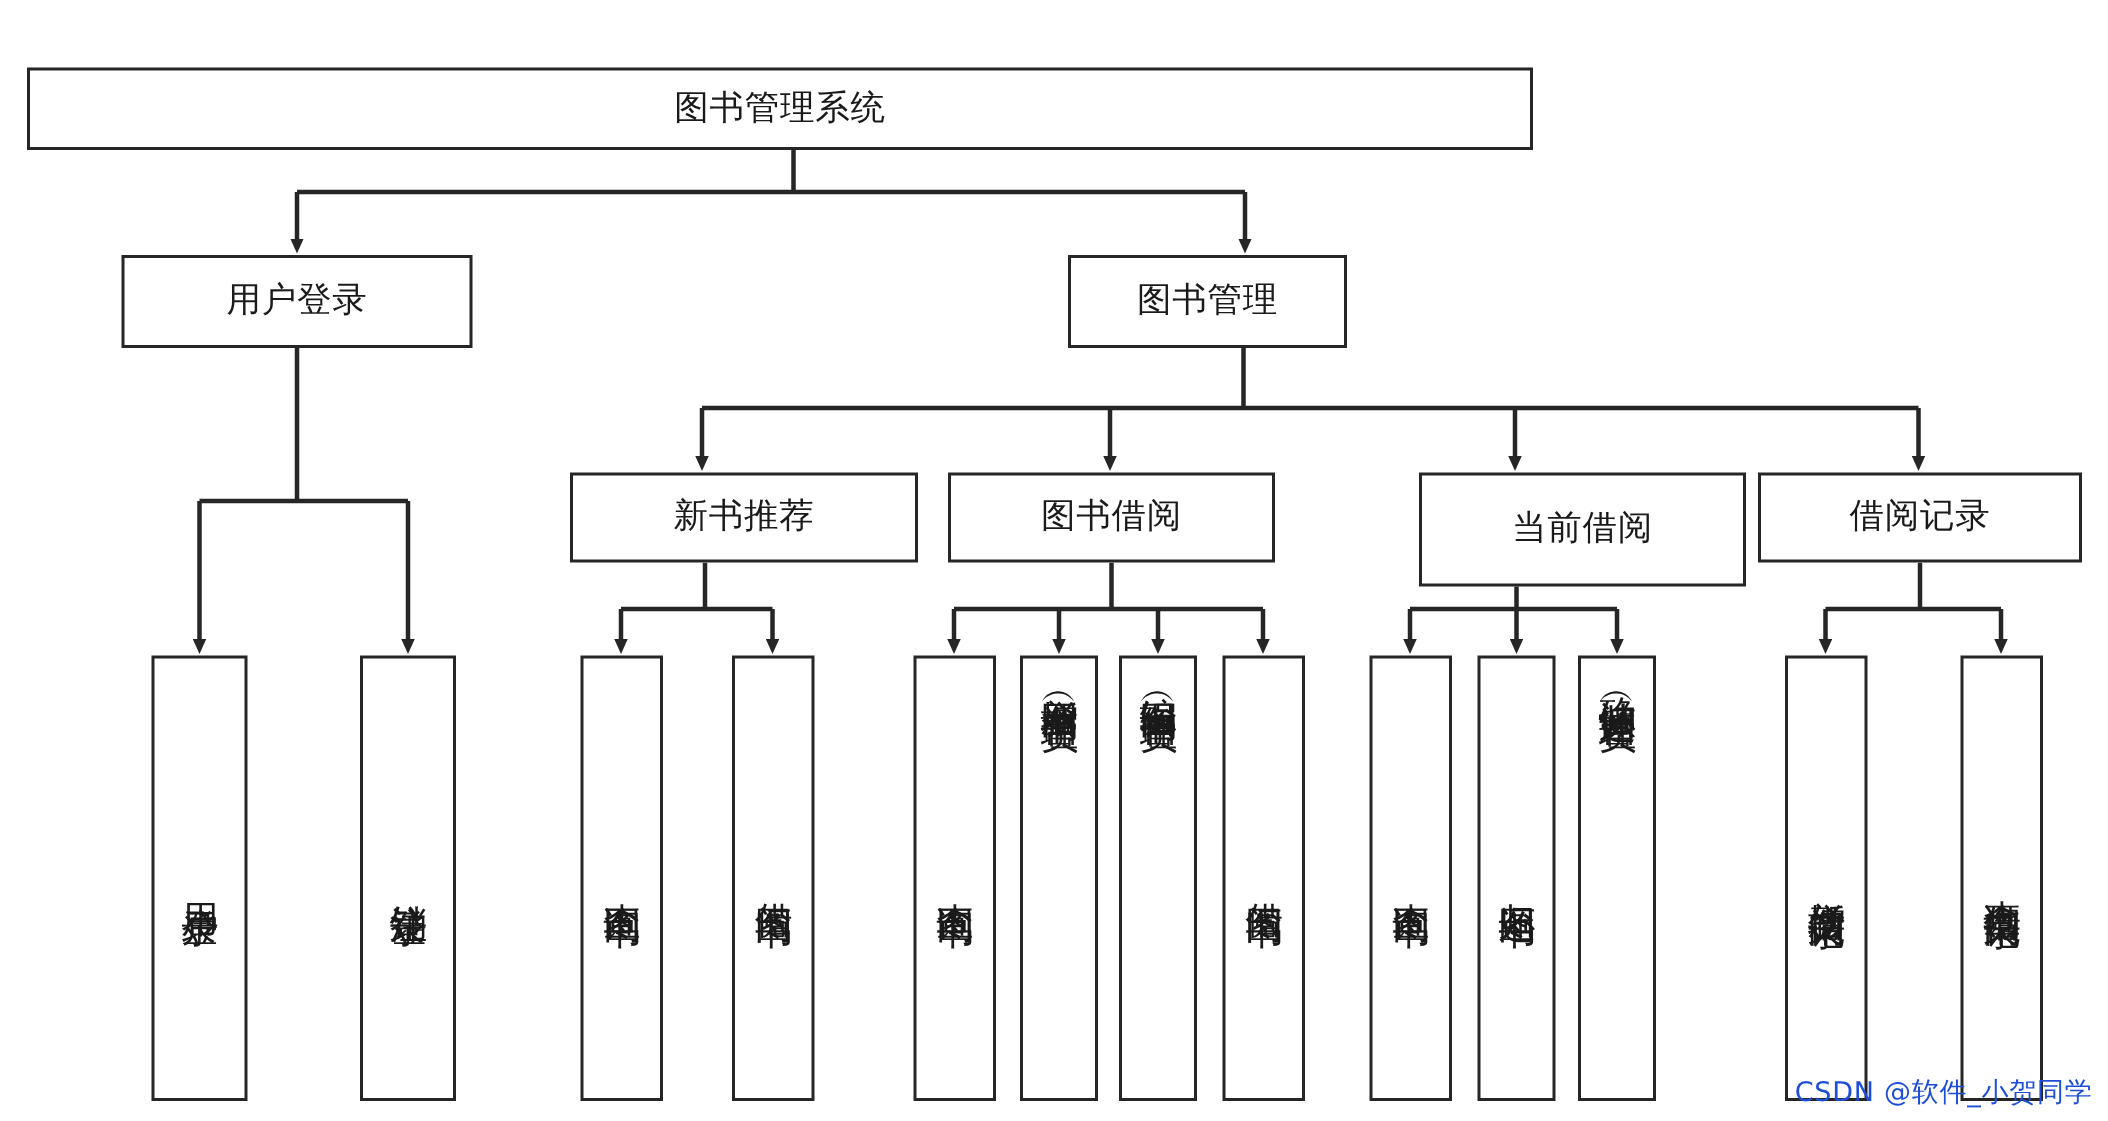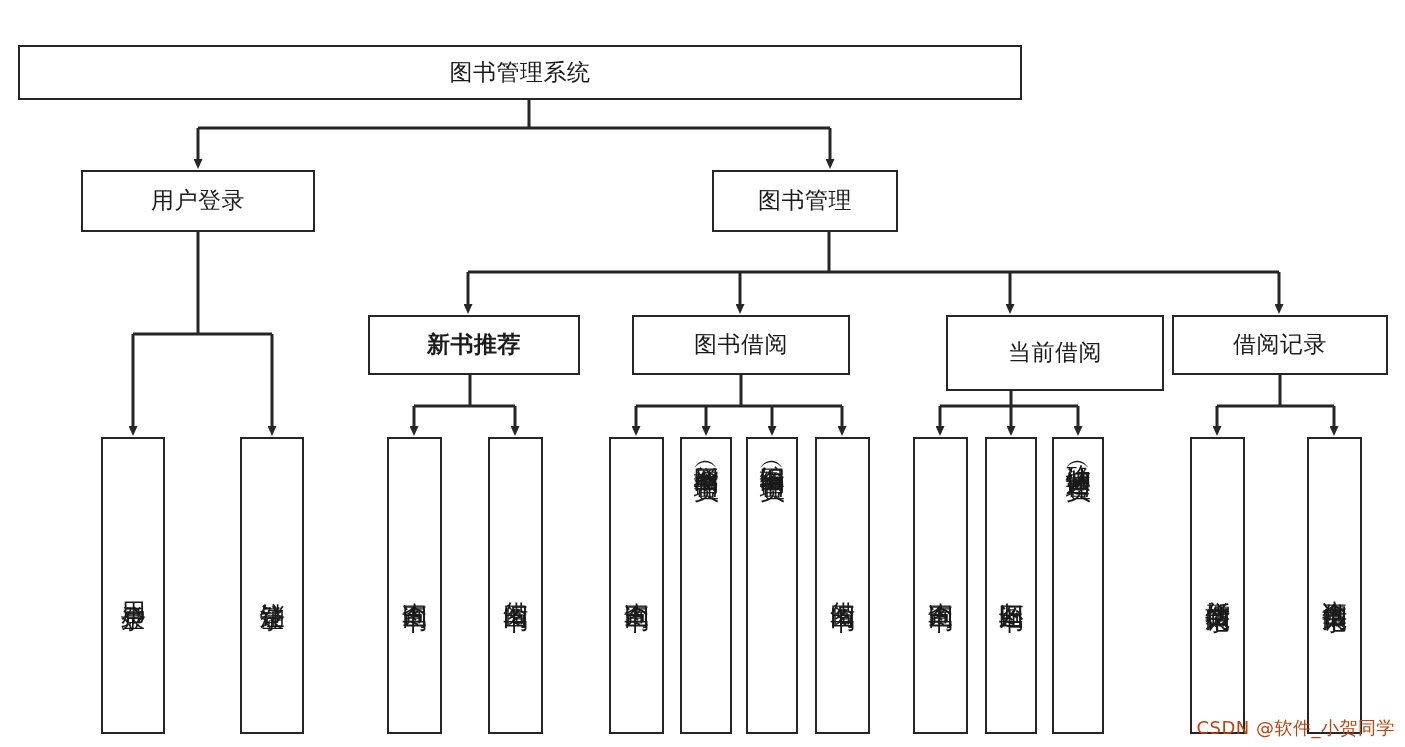--- a/index.html
+++ b/index.html
@@ -58,21 +58,21 @@
   }
   .node.vertical.centered {
     align-items: center;
     padding-top: 0;
   }
   .watermark {
     position: absolute;
     right: 10px;
     bottom: 7px;
     font-size: 18px;
-    color: #c2410c;
+    color: #1d4ed8;
     letter-spacing: 0.5px;
     white-space: nowrap;
     pointer-events: none;
   }
 </style>
 </head>
 <body>
 
 <div id="diagram-root">
 
@@ -130,21 +130,21 @@
     <span class="node-label">图书管理系统</span>
   </div>
 
   <div class="node horizontal" style="left:81px; top:170px; width:234px; height:62px;">
     <span class="node-label">用户登录</span>
   </div>
   <div class="node horizontal" style="left:712px; top:170px; width:186px; height:62px;">
     <span class="node-label">图书管理</span>
   </div>
 
-  <div class="node horizontal" style="left:368px; top:315px; width:212px; height:60px;font-weight:bold;">
+  <div class="node horizontal" style="left:380px; top:315px; width:232px; height:60px;">
     <span class="node-label">新书推荐</span>
   </div>
   <div class="node horizontal" style="left:632px; top:315px; width:218px; height:60px;">
     <span class="node-label">图书借阅</span>
   </div>
   <div class="node horizontal" style="left:946px; top:315px; width:218px; height:76px;">
     <span class="node-label">当前借阅</span>
   </div>
   <div class="node horizontal" style="left:1172px; top:315px; width:216px; height:60px;align-items:center;">
     <span class="node-label">借阅记录</span>

